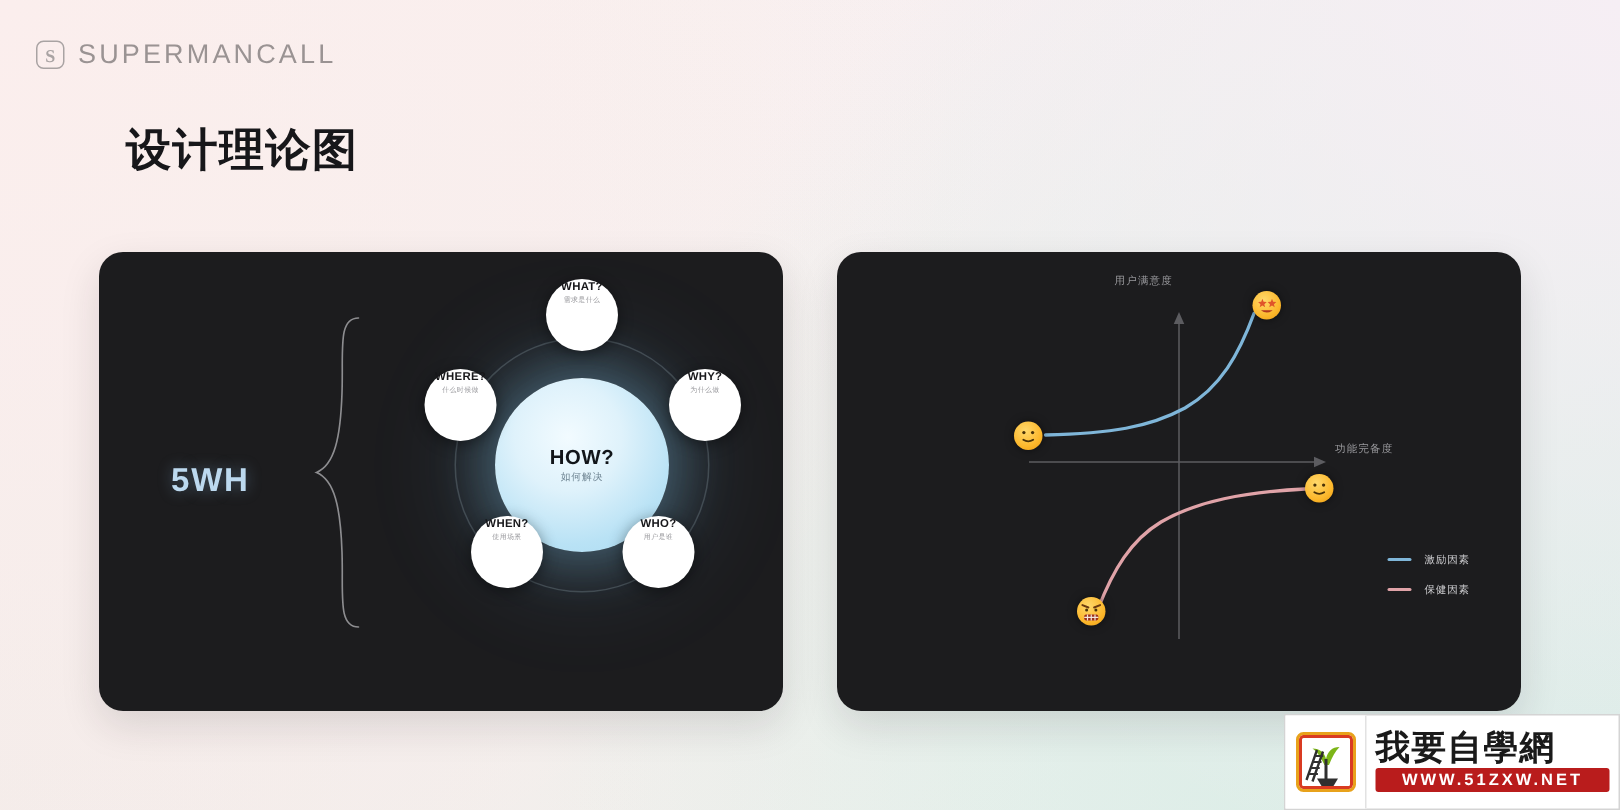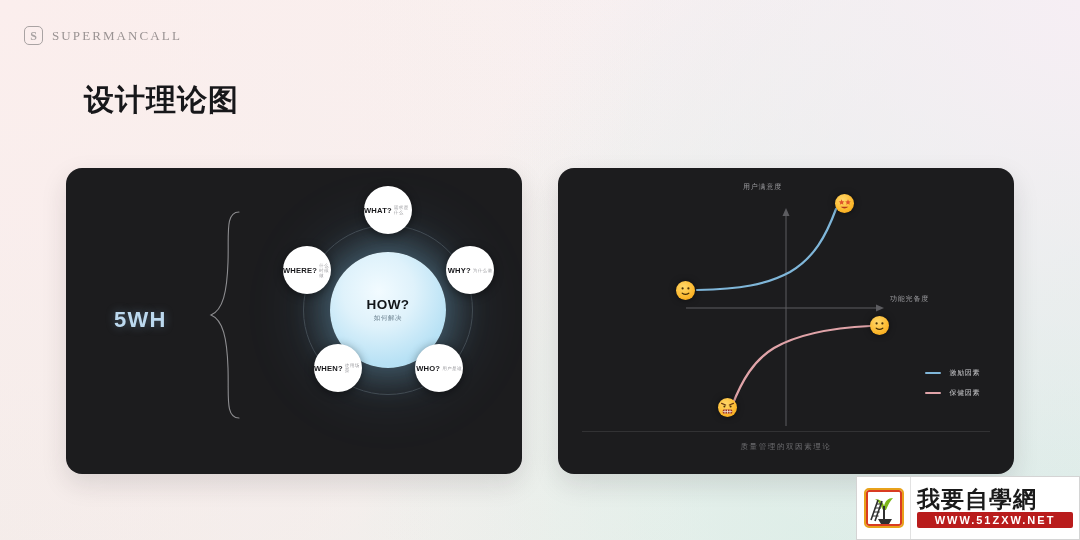--- a/index.html
+++ b/index.html
@@ -17,21 +17,21 @@
 
   
   .brand { position:absolute; left:24px; top:26px; display:flex; align-items:center; gap:9px; }
   .brand-mark {
     width:19px; height:19px; border-radius:5px;
     border:1.4px solid #a9a3a3; position:relative;
     display:flex; align-items:center; justify-content:center;
   }
   .brand-mark span { font-size:12px; font-weight:700; color:#a9a3a3; line-height:1; font-family:"Liberation Serif",serif; }
   .brand-name {
-    font-size:13px; letter-spacing:2.1px; color:#9a9393; font-weight:500;font-family:Liberation Serif, serif;
+    font-size:18px; letter-spacing:2.1px; color:#9a9393; font-weight:500;
   }
   .page-title {
     position:absolute; left:84px; top:80px;
     font-size:30px; font-weight:700; color:#17171a; letter-spacing:1px;
     font-family:"DejaVu Sans","Liberation Sans",sans-serif;
   }
 
   
   .card {
     position:absolute; top:168px; height:306px;
@@ -69,21 +69,21 @@
     background:radial-gradient(circle at 42% 34%, #f2fbff 0%, #dff2fb 35%, #b9e2f5 70%, #a7d9f1 100%);
     box-shadow:0 0 34px 10px rgba(136,204,240,.30), 0 0 70px 22px rgba(110,180,230,.14);
     display:flex; flex-direction:column; align-items:center; justify-content:center; gap:2px;
   }
   .core .core-t { font-size:13.5px; font-weight:700; color:#12161a; letter-spacing:.4px; }
   .core .core-s { font-size:6.5px; color:#6d8391; letter-spacing:.6px; }
 
   .node {
     position:absolute; width:48px; height:48px; border-radius:50%;
     background:#fff;
-    display:flex; flex-direction:row; align-items:center; justify-content:center; gap:2px;
+    display:flex; flex-direction:column; align-items:center; gap:2px;
     box-shadow:0 2px 10px rgba(0,0,0,.45);
   }
   .node .n-t { font-size:7.6px; font-weight:700; color:#17171a; letter-spacing:.2px; }
   .node .n-s { font-size:4.6px; color:#9a9a9e; letter-spacing:.3px; }
   .n-what  { left:96px;  top:-4px; }
   .n-why   { left:178px; top:56px; }
   .n-who   { left:147px; top:154px; }
   .n-where { left:46px;  top:154px; }
   .n-when  { left:15px;  top:56px; }
 
@@ -235,21 +235,20 @@
         <span class="legend-swatch" style="background:#7fb6d9"></span>
         <span class="legend-text">激励因素</span>
       </div>
       <div class="legend-row">
         <span class="legend-swatch" style="background:#e0a3a8"></span>
         <span class="legend-text">保健因素</span>
       </div>
     </div>
   </div>
 
-  <div class="card-caption">质量管理的双因素理论</div>
 </div>
 
 <div class="wm">
   <div class="wm-icon">
     <div class="wm-badge">
       <svg width="36" height="36" viewBox="0 0 36 36">
         <path d="M17 20 C14 14 12 11 9 9 C14 9 17 12 18 16 C19 11 22 8 27 8 C24 11 22 15 20 20 Z" fill="#7cb518"></path>
         <path d="M18 16 L18 30" stroke="#2f2f2f" stroke-width="2"></path>
         <path d="M5 30 L12 10 M9 31 L16 11" stroke="#2f2f2f" stroke-width="1.6"></path>
         <path d="M6.4 26 L12.6 26 M7.6 22 L13.8 22 M8.8 18 L15 18 M10 14 L16.2 14" stroke="#2f2f2f" stroke-width="1.2"></path>

